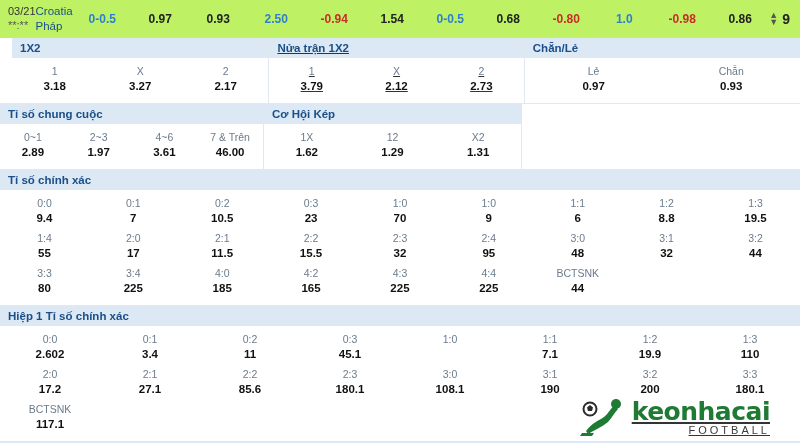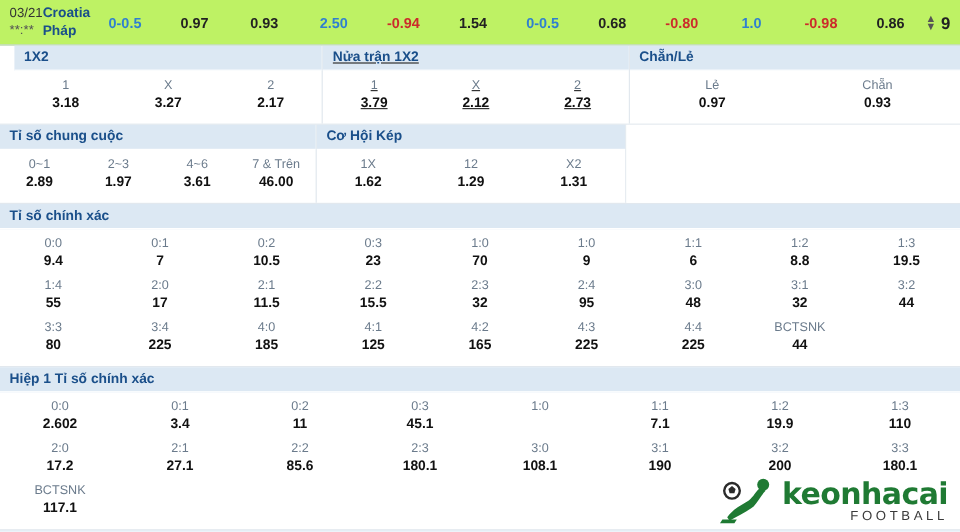--- a/index.html
+++ b/index.html
@@ -28,21 +28,21 @@
     line-height: 1.25;
     font-size: 11px;
     color: #333;
   }
   .match-date .d2 { color: #555; }
   .match-teams {
     width: 78px;
     line-height: 1.25;
     font-size: 11.5px;
     color: #1a4f8a;
-    font-weight: bold;
+    font-weight: normal;
   }
   .odds-row {
     flex: 1;
     display: flex;
     align-items: center;
     justify-content: flex-start;
   }
   .odds-cell {
     font-size: 12px;
     font-weight: bold;
@@ -115,26 +115,27 @@
   .b-total  { width: 264px; }
   .b-dc     { width: 258px; }
   .b-blank  { width: 278px; }
   .b-full   { width: 800px; }
 
   .blankpanel { background: #fff; }
 
   
   .logo {
     position: absolute;
-    right: 10px;
+    right: 30px;
     bottom: 6px;
     display: flex;
     align-items: center;
     gap: 6px;
     pointer-events: none;
+    text-decoration: underline;
   }
   .logo-mark { width: 46px; height: 40px; }
   .logo-text { line-height: 1; }
   .logo-main {
     font-size: 25px;
     font-weight: bold;
     color: #1f7a33;
     font-family: "DejaVu Sans", sans-serif;
     letter-spacing: -0.5px;
   }
@@ -358,24 +359,20 @@
             </div>
             <div class="cell">
               <div class="lbl">3:4</div>
               <div class="val">225</div>
             </div>
             <div class="cell">
               <div class="lbl">4:0</div>
               <div class="val">185</div>
             </div>
             <div class="cell">
-              <div class="lbl">4:1</div>
-              <div class="val">125</div>
-            </div>
-            <div class="cell">
               <div class="lbl">4:2</div>
               <div class="val">165</div>
             </div>
             <div class="cell">
               <div class="lbl">4:3</div>
               <div class="val">225</div>
             </div>
             <div class="cell">
               <div class="lbl">4:4</div>
               <div class="val">225</div>

